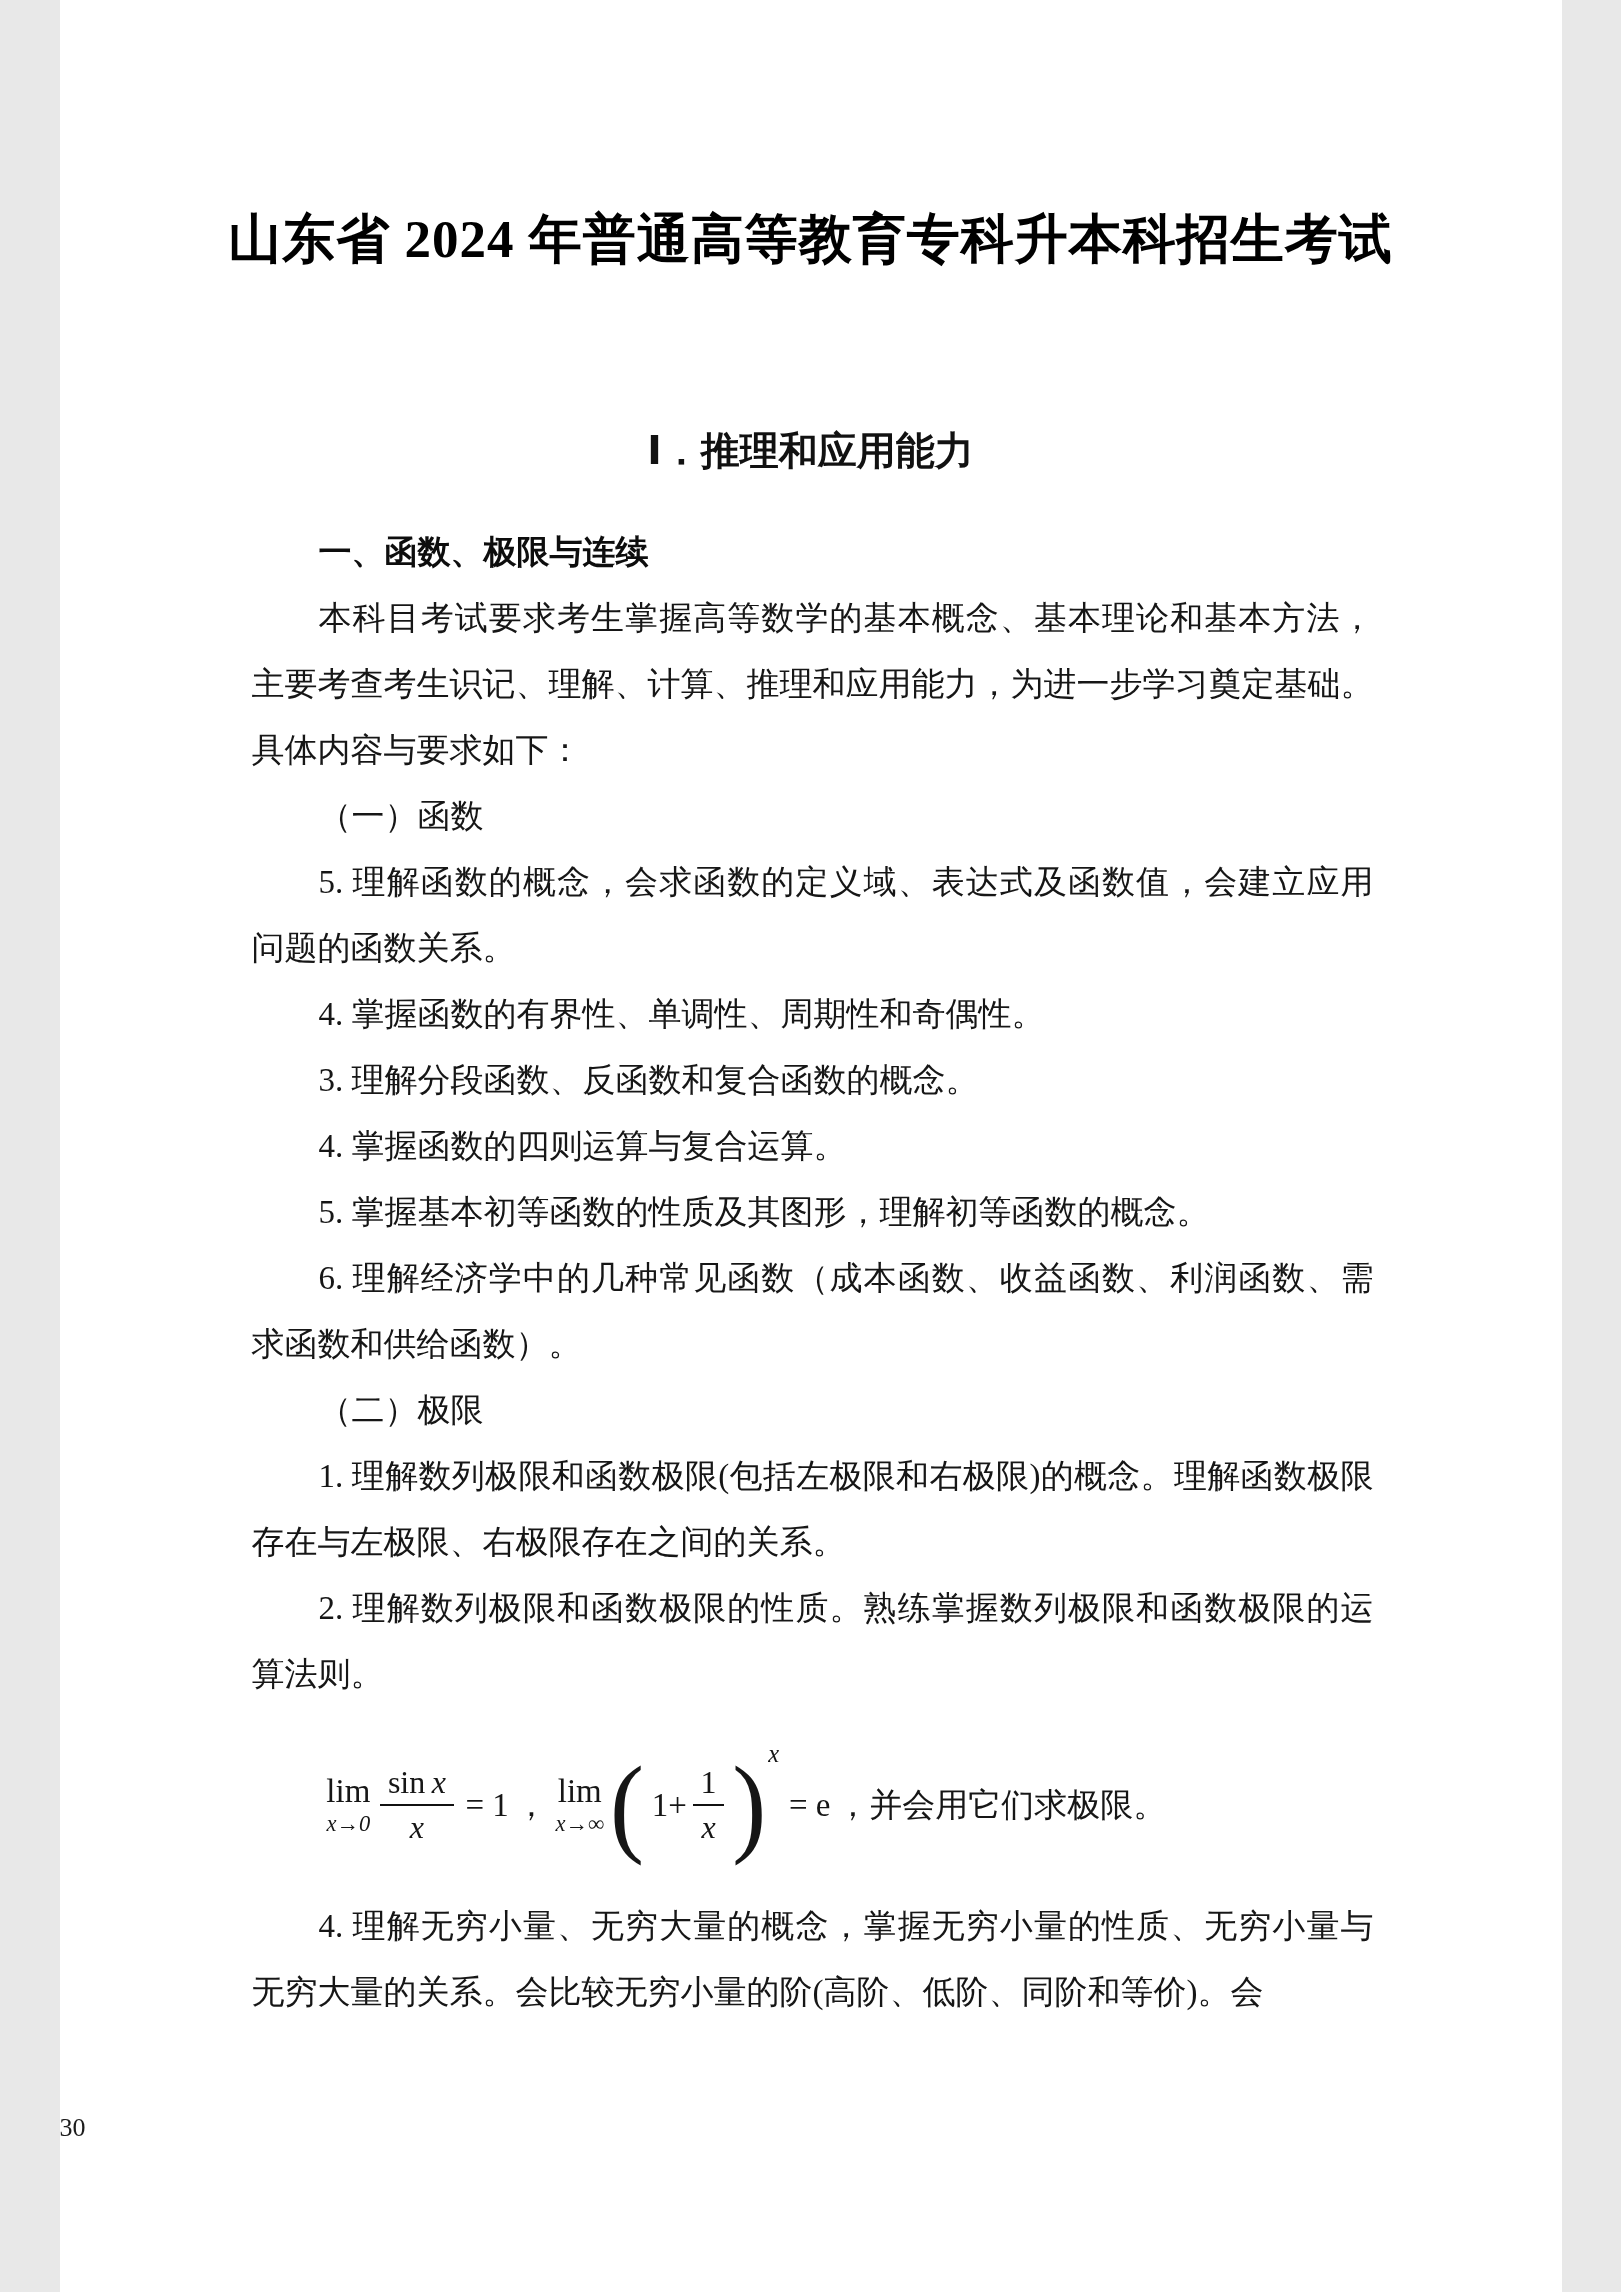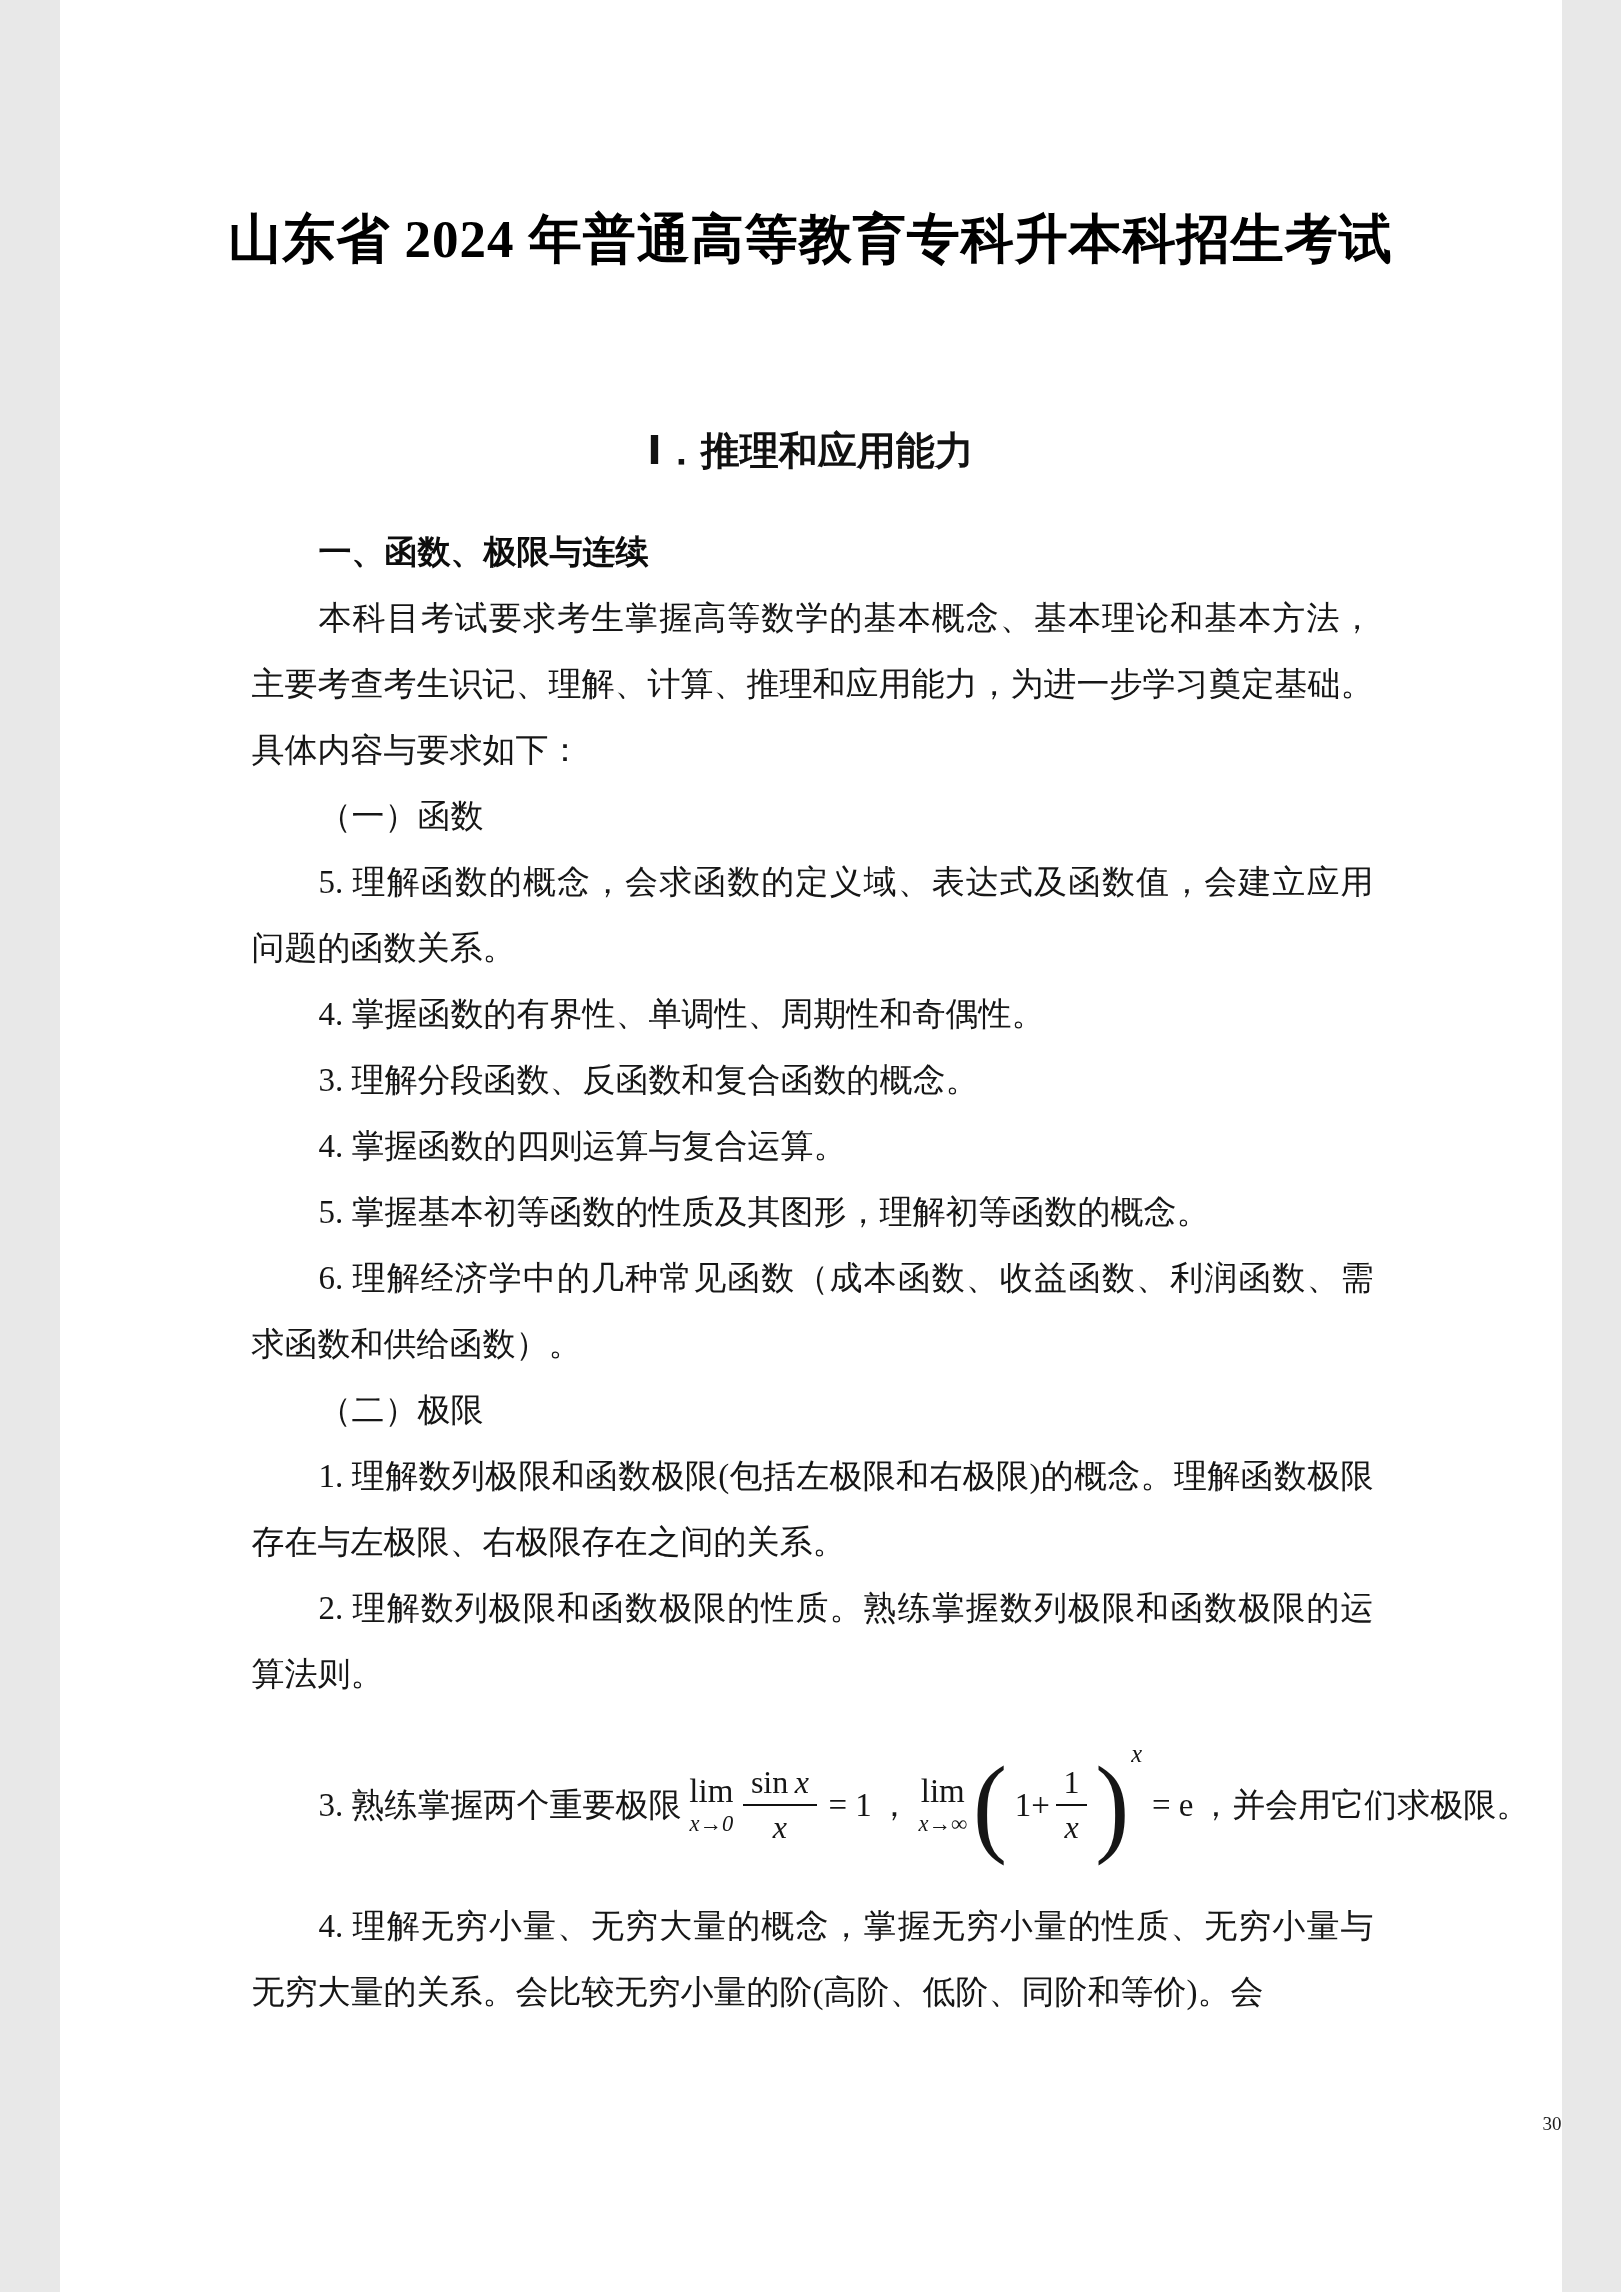--- a/index.html
+++ b/index.html
@@ -111,22 +111,22 @@
     margin: 7.8px 3.9px 0 0;
   }
 
   .meq { font-size: 33px; margin: 0 5.9px; white-space: nowrap; }
 
   .page-number {
     position: absolute;
     left: 0;
     right: 0;
     top: 2113px;
-    text-align: right;
-    font-size: 19px;
+    text-align: left;
+    font-size: 26px;
     color: #1c1c1c;
   }
 </style>
 </head>
 <body>
 
 <div class="page">
 
   <h1 class="doc-title">
     <span style="display:block">山东省 2024 年普通高等教育专科升本科招生考试</span>
@@ -148,21 +148,20 @@
     <p class="para">4. 掌握函数的四则运算与复合运算。</p>
     <p class="para">5. 掌握基本初等函数的性质及其图形，理解初等函数的概念。</p>
     <p class="para">6. 理解经济学中的几种常见函数（成本函数、收益函数、利润函数、需求函数和供给函数）。</p>
 
     <p class="para">（二）极限</p>
 
     <p class="para">1. 理解数列极限和函数极限(包括左极限和右极限)的概念。理解函数极限存在与左极限、右极限存在之间的关系。</p>
     <p class="para">2. 理解数列极限和函数极限的性质。熟练掌握数列极限和函数极限的运算法则。</p>
 
     <p class="para formula-para">
-      <span class="ftext">3. 熟练掌握两个重要极限</span>
 
       <span class="mlim">
         <span class="lw">lim</span>
         <span class="ls mi">x→0</span>
       </span>
 
       <span class="mfrac">
         <span class="num"><span>sin</span> <span class="mi">x</span></span>
         <span class="den mi">x</span>
       </span>

